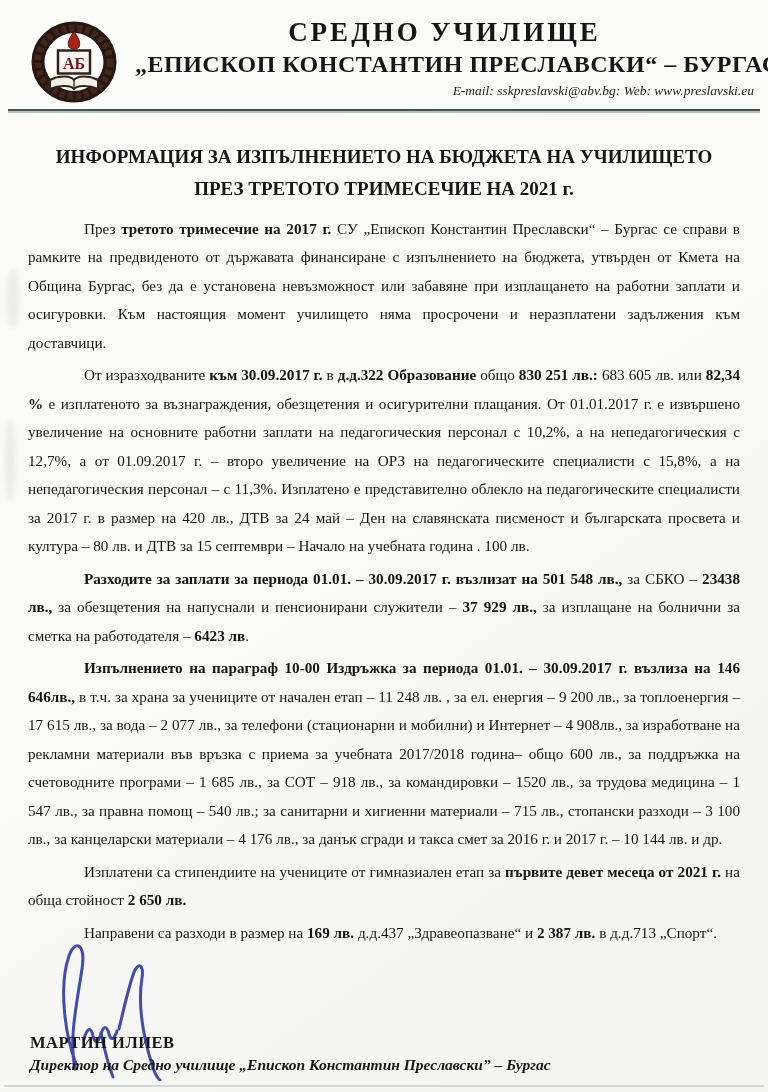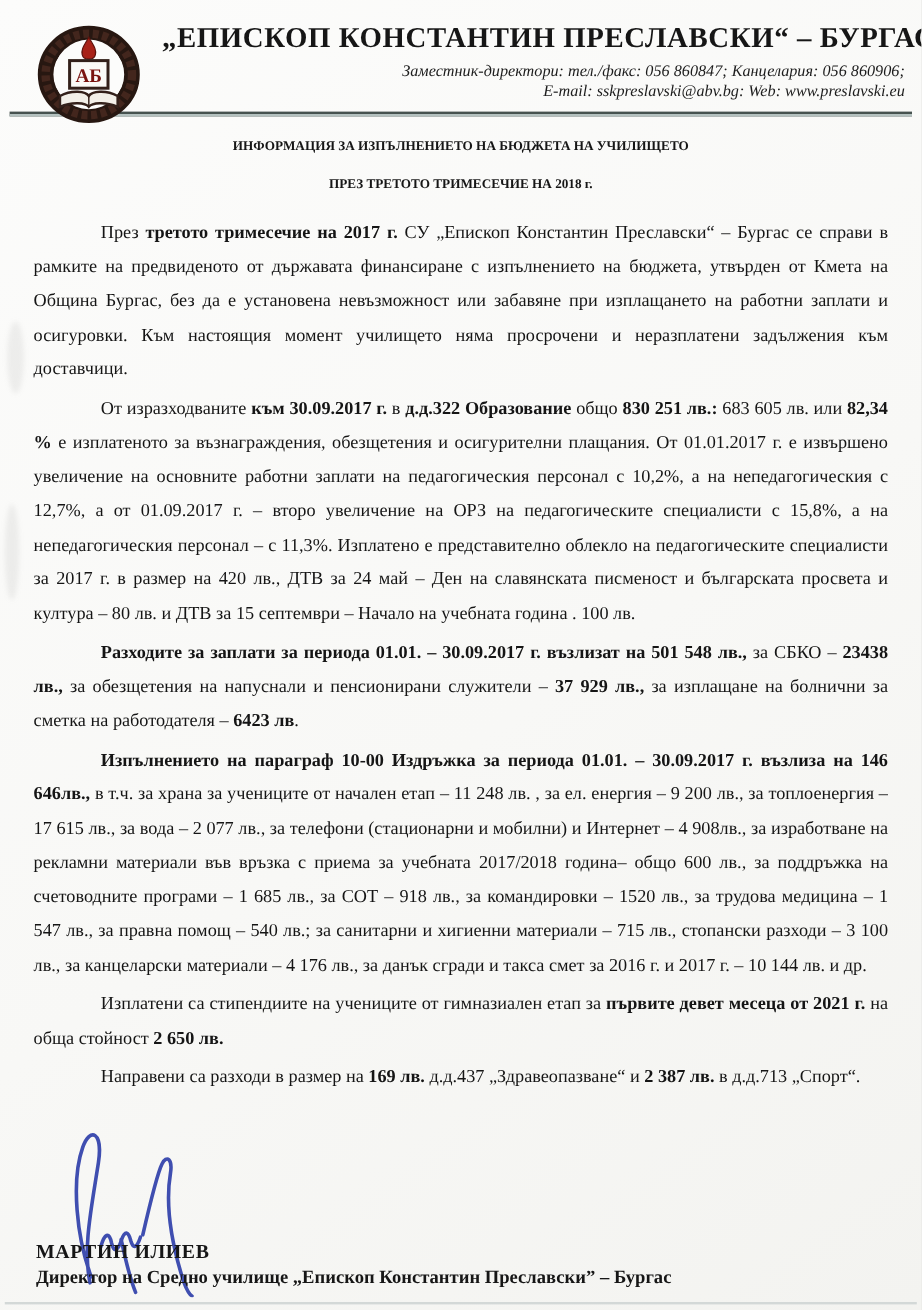--- a/index.html
+++ b/index.html
@@ -18,37 +18,37 @@
   .letterhead { position: relative; padding-top: 16px; }
   .logo-svg { position: absolute; left: 28px; top: 20px; width: 92px; height: 84px; }
   .school-names { margin: 0 14px 0 135px; text-align: center; }
   .school-name-1 { font-size: 27px; font-weight: bold; letter-spacing: 3px; line-height: 32px; }
   .school-name-2 { font-size: 24px; font-weight: bold; letter-spacing: 0.5px; line-height: 32px; white-space: nowrap; }
   .contact-block { margin-top: 3px; text-align: right; padding-right: 14px;
                    font-style: italic; font-size: 13.5px; line-height: 16.5px; color: #1c1c1c; }
   .header-rule { margin: 9px 8px 0; height: 4px; background: #46524f; border-bottom: 2px solid #b4c1bf; }
 
   
-  .doc-title { margin-top: 9px; text-align: center; font-weight: bold; font-size: 11px; }
+  .doc-title { margin-top: 28px; text-align: center; font-weight: bold; font-size: 19px; }
   .doc-title .line { line-height: 32px; }
 
   
   .body-text { padding: 6px 28px 0; }
   .body-text p {
     font-size: 15.2px; line-height: 28.5px;
     text-align: justify; text-indent: 56px;
     margin-top: 4px; color: #151515;
   }
   .b { font-weight: bold; }
 
   
   .signature-svg { position: absolute; left: 46px; top: 936px; width: 175px; height: 145px; pointer-events: none; }
   .signoff { position: absolute; left: 30px; bottom: 16px; margin-top: 16px; }
   .signer-name { font-weight: bold; font-size: 16.5px; letter-spacing: 0.5px; line-height: 22px; }
-  .signer-title { font-weight: bold; font-size: 15.5px; line-height: 22px; }
+  .signer-title { font-weight: bold; font-style: italic; font-size: 15.5px; line-height: 22px; }
   .bottom-line { position: absolute; left: 4px; right: 4px; bottom: 5px; height: 2px; background: #d3d8d7; }
 
   
   .smudge { position: absolute; border-radius: 50%; background: rgba(120,120,118,0.10); filter: blur(2px); }
 </style>
 </head>
 <body>
 
 <div class="page">
 
@@ -58,34 +58,34 @@
       <ellipse cx="46" cy="42" rx="36" ry="34" fill="none" stroke="#43261d" stroke-width="7" stroke-dasharray="5 3"></ellipse>
       <circle cx="46" cy="42" r="29" fill="#fcfcfb"></circle>
       <path d="M46,11 C42.5,17.5 39.5,20.5 40.5,25.5 C41.5,30.5 50.5,30.5 51.5,25.5 C52.5,20.5 49.5,17.5 46,11 Z" fill="#a82218" stroke="#5d130d" stroke-width="1"></path>
       <rect x="30" y="30.5" width="32" height="23" fill="#fbfaf7" stroke="#33201a" stroke-width="2.5"></rect>
       <text x="46" y="48.5" text-anchor="middle" font-family="Liberation Serif, serif" font-weight="bold" font-size="16" fill="#7a1410">АБ</text>
       <path d="M22,60 C32,54.5 43.5,56 46,60 C48.5,56 60,54.5 70,60 L70,69 C60,64.5 48.5,65.5 46,69 C43.5,65.5 32,64.5 22,69 Z" fill="#f2efe8" stroke="#33201a" stroke-width="2"></path>
       <line x1="46" y1="60" x2="46" y2="69" stroke="#33201a" stroke-width="1.2"></line>
     </svg>
 
     <div class="school-names">
+      <div class="school-name-1">СРЕДНО УЧИЛИЩЕ</div>
       <div class="school-name-2">„ЕПИСКОП КОНСТАНТИН ПРЕСЛАВСКИ“ – БУРГАС</div>
     </div>
 
     <div class="contact-block">
-      <div>Заместник-директори: тел./факс: 056 860847; Канцелария: 056 860906;</div>
       <div>E-mail: sskpreslavski@abv.bg:   Web: www.preslavski.eu</div>
     </div>
   </header>
 
   <div class="header-rule"></div>
 
   <div class="doc-title">
     <div class="line">ИНФОРМАЦИЯ ЗА ИЗПЪЛНЕНИЕТО НА БЮДЖЕТА НА УЧИЛИЩЕТО</div>
-    <div class="line">ПРЕЗ ТРЕТОТО ТРИМЕСЕЧИЕ НА 2018 г.</div>
+    <div class="line">ПРЕЗ ТРЕТОТО ТРИМЕСЕЧИЕ НА 2021 г.</div>
   </div>
 
   <main class="body-text">
     <p><span>През </span><span class="b">третото тримесечие на 2017 г.</span><span> СУ „Епископ Константин Преславски“ – Бургас се справи в рамките на предвиденото от държавата финансиране с изпълнението на бюджета, утвърден от Кмета на Община Бургас, без да е установена невъзможност или забавяне при изплащането на работни заплати и осигуровки. Към настоящия момент училището няма просрочени и неразплатени задължения към доставчици.</span></p>
     <p><span>От изразходваните </span><span class="b">към 30.09.2017 г.</span><span> в </span><span class="b">д.д.322 Образование</span><span> общо </span><span class="b">830 251 лв.:</span><span> 683 605 лв. или </span><span class="b">82,34 %</span><span> е изплатеното за възнаграждения, обезщетения и осигурителни плащания. От 01.01.2017 г. е извършено увеличение на основните работни заплати на педагогическия персонал с 10,2%, а на непедагогическия с 12,7%, а от 01.09.2017 г. – второ увеличение на ОРЗ на педагогическите специалисти с 15,8%, а на непедагогическия персонал – с 11,3%. Изплатено е представително облекло на педагогическите специалисти за 2017 г. в размер на 420 лв., ДТВ за 24 май – Ден на славянската писменост и българската просвета и култура – 80 лв. и ДТВ за 15 септември – Начало на учебната година . 100 лв.</span></p>
     <p><span class="b">Разходите за заплати за периода 01.01. – 30.09.2017 г. възлизат на 501 548 лв.,</span><span> за СБКО – </span><span class="b">23438 лв.,</span><span> за обезщетения на напуснали и пенсионирани служители – </span><span class="b">37 929 лв.,</span><span> за изплащане на болнични за сметка на работодателя – </span><span class="b">6423 лв</span><span>.</span></p>
     <p><span class="b">Изпълнението на параграф 10-00 Издръжка за периода 01.01. – 30.09.2017 г. възлиза на 146 646лв.,</span><span> в т.ч. за храна за учениците от начален етап – 11 248 лв. , за ел. енергия – 9 200 лв., за топлоенергия – 17 615 лв., за вода – 2 077 лв., за телефони (стационарни и мобилни) и Интернет – 4 908лв., за изработване на рекламни материали във връзка с приема за учебната 2017/2018 година– общо 600 лв., за поддръжка на счетоводните програми – 1 685 лв., за СОТ – 918 лв., за командировки – 1520 лв., за трудова медицина – 1 547 лв., за правна помощ – 540 лв.; за санитарни и хигиенни материали – 715 лв., стопански разходи – 3 100 лв., за канцеларски материали – 4 176 лв., за данък сгради и такса смет за 2016 г. и 2017 г. – 10 144 лв. и др.</span></p>
     <p><span>Изплатени са стипендиите на учениците от гимназиален етап за </span><span class="b">първите девет месеца от 2021 г.</span><span> на обща стойност </span><span class="b">2 650 лв.</span></p>
     <p><span>Направени са разходи в размер на </span><span class="b">169 лв.</span><span> д.д.437 „Здравеопазване“ и </span><span class="b">2 387 лв.</span><span> в д.д.713 „Спорт“.</span></p>
   </main>

